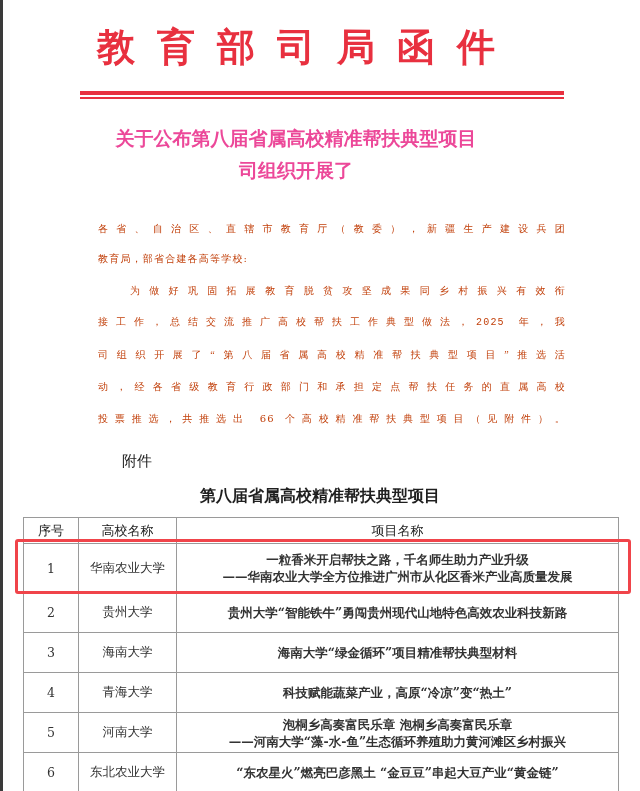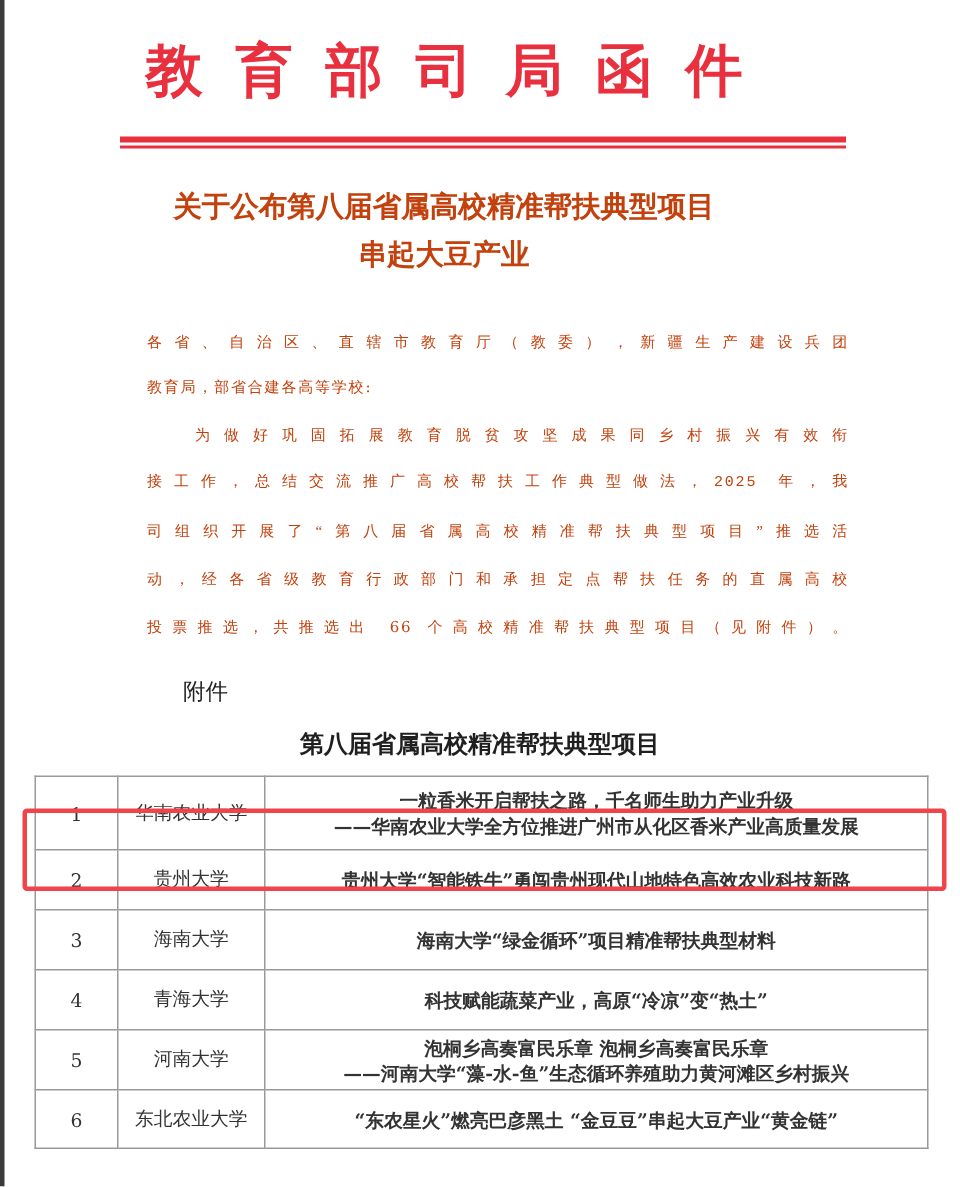--- a/index.html
+++ b/index.html
@@ -10,21 +10,21 @@
   .letterhead {
     position: absolute; left: 0; top: 24px; width: 592px; text-align: center;
     color: #e8303f; font-size: 38px; font-weight: bold; letter-spacing: 22px;
     font-family: "DejaVu Serif", serif; padding-left: 22px; line-height: 46px;
   }
   .rule-thick { position: absolute; left: 80px; width: 484px; top: 91px; height: 4px; background: #e8303f; }
   .rule-thin  { position: absolute; left: 80px; width: 484px; top: 97px; height: 1.5px; background: #e8303f; }
 
   .doc-title {
     position: absolute; left: 0; width: 592px; text-align: center;
-    font-size: 19px; font-weight: bold; color: #c2410c; line-height: 28px;
+    font-size: 19px; font-weight: bold; color: #ec4899; line-height: 28px;
   }
   .doc-title.l1 { top: 124px; }
   .doc-title.l2 { top: 156px; }
 
   .para {
     position: absolute; left: 98px; width: 468px; font-size: 10px; line-height: 30px;
     color: #c2410c; letter-spacing: 1.2px; text-align: justify; text-align-last: justify;
   }
 
   .attach-label { position: absolute; left: 98px; top: 452px; font-size: 15px; font-family: "DejaVu Sans", sans-serif; color: #222; margin-left: 24px; }
@@ -56,36 +56,41 @@
 </head>
 <body>
 
 <div class="left-edge"></div>
 
 <div class="letterhead">教育部司局函件</div>
 <div class="rule-thick"></div>
 <div class="rule-thin"></div>
 
 <div class="doc-title l1">关于公布第八届省属高校精准帮扶典型项目</div>
-<div class="doc-title l2">串起大豆产业</div>
+<div class="doc-title l2">司组织开展了</div>
 
 <div class="para" style="top:214px;">各省、自治区、直辖市教育厅（教委），新疆生产建设兵团</div>
 <div class="para" style="top:244px; text-align-last:left;">教育局，部省合建各高等学校:</div>
 
 <div class="para" style="top:276px; left:130px; width:436px;">为做好巩固拓展教育脱贫攻坚成果同乡村振兴有效衔</div>
 <div class="para" style="top:308px;font-family:Liberation Mono, monospace;">接工作，总结交流推广高校帮扶工作典型做法，2025 年，我</div>
 <div class="para" style="top:340px;font-family:Liberation Serif, serif;">司组织开展了“第八届省属高校精准帮扶典型项目”推选活</div>
 <div class="para" style="top:372px;">动，经各省级教育行政部门和承担定点帮扶任务的直属高校</div>
 <div class="para" style="top:404px;">投票推选，共推选出 66 个高校精准帮扶典型项目（见附件）。</div>
 
 <div class="attach-label">附件</div>
 <div class="table-title">第八届省属高校精准帮扶典型项目</div>
 
 <table class="projects">
   <tbody>
+      <tr>
+    <th>序号</th>
+    <th>高校名称</th>
+    <th>项目名称</th>
+  </tr>
   <tr class="r1">
     <td class="col-no">1</td>
     <td class="col-univ">华南农业大学</td>
     <td>
       <span class="proj-line">一粒香米开启帮扶之路，千名师生助力产业升级</span>
       <span class="proj-line">——华南农业大学全方位推进广州市从化区香米产业高质量发展</span>
     </td>
   </tr>
   <tr class="r">
     <td class="col-no">2</td>

